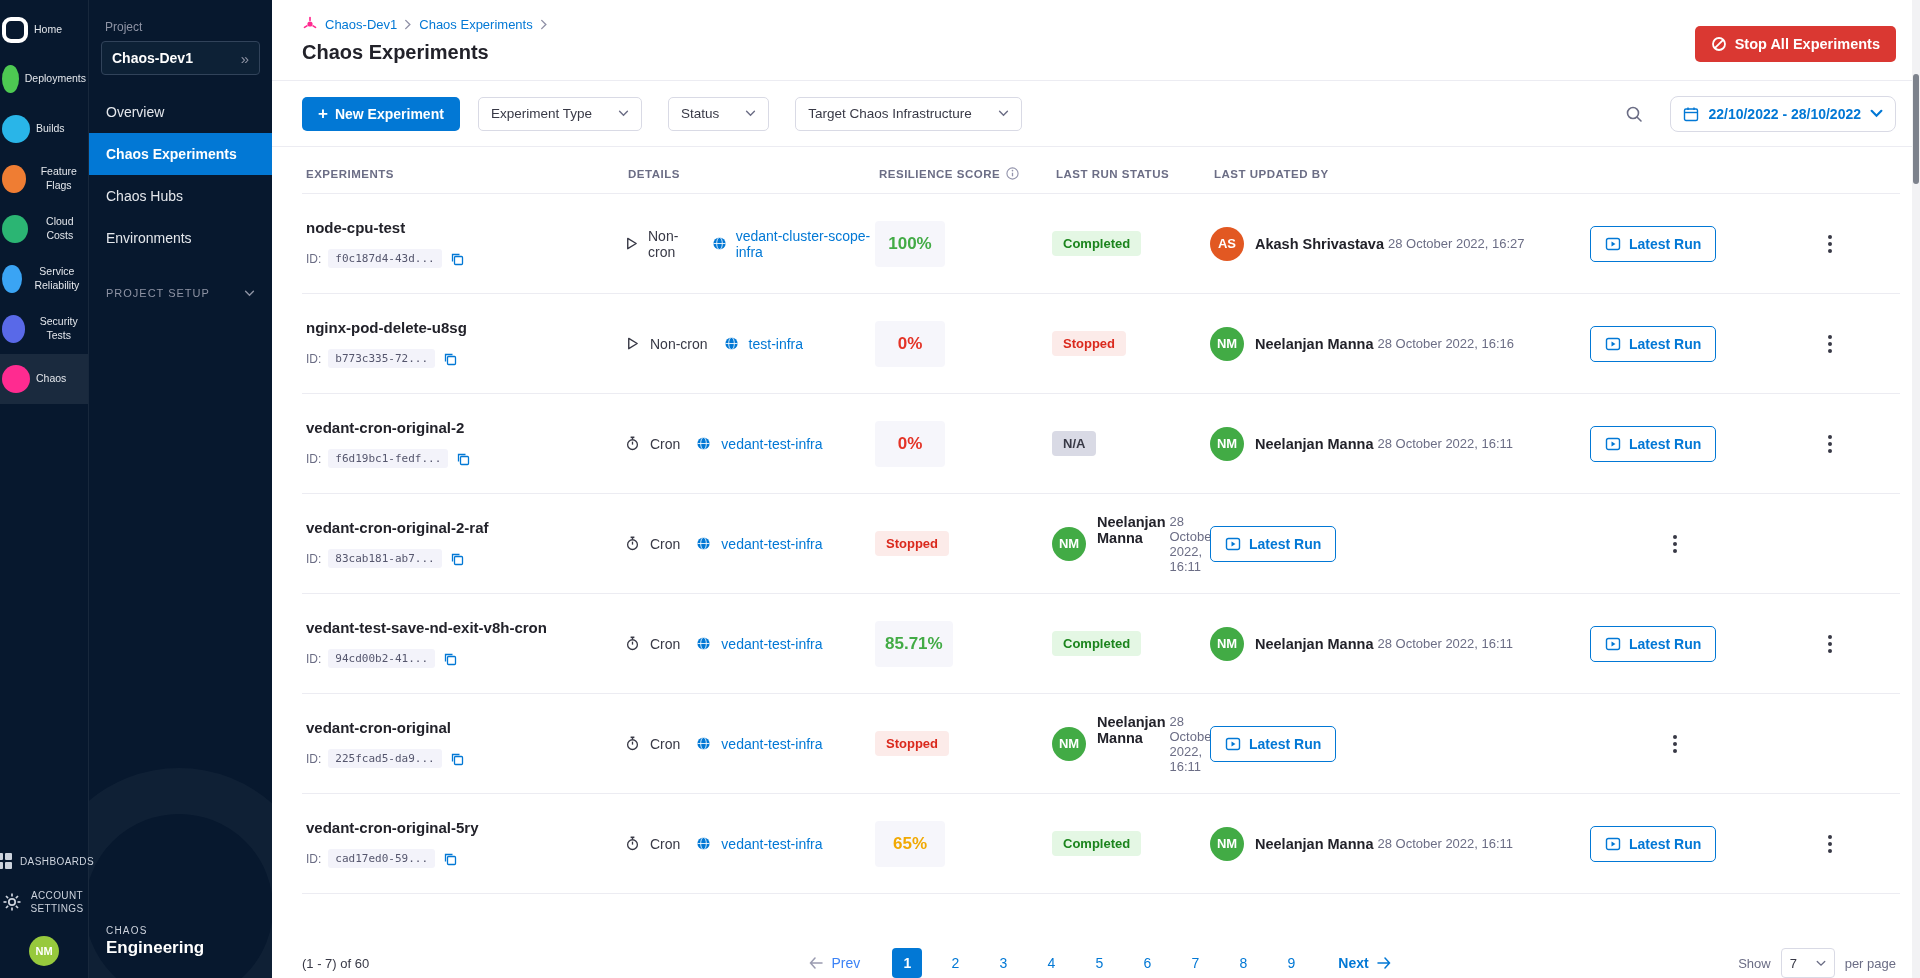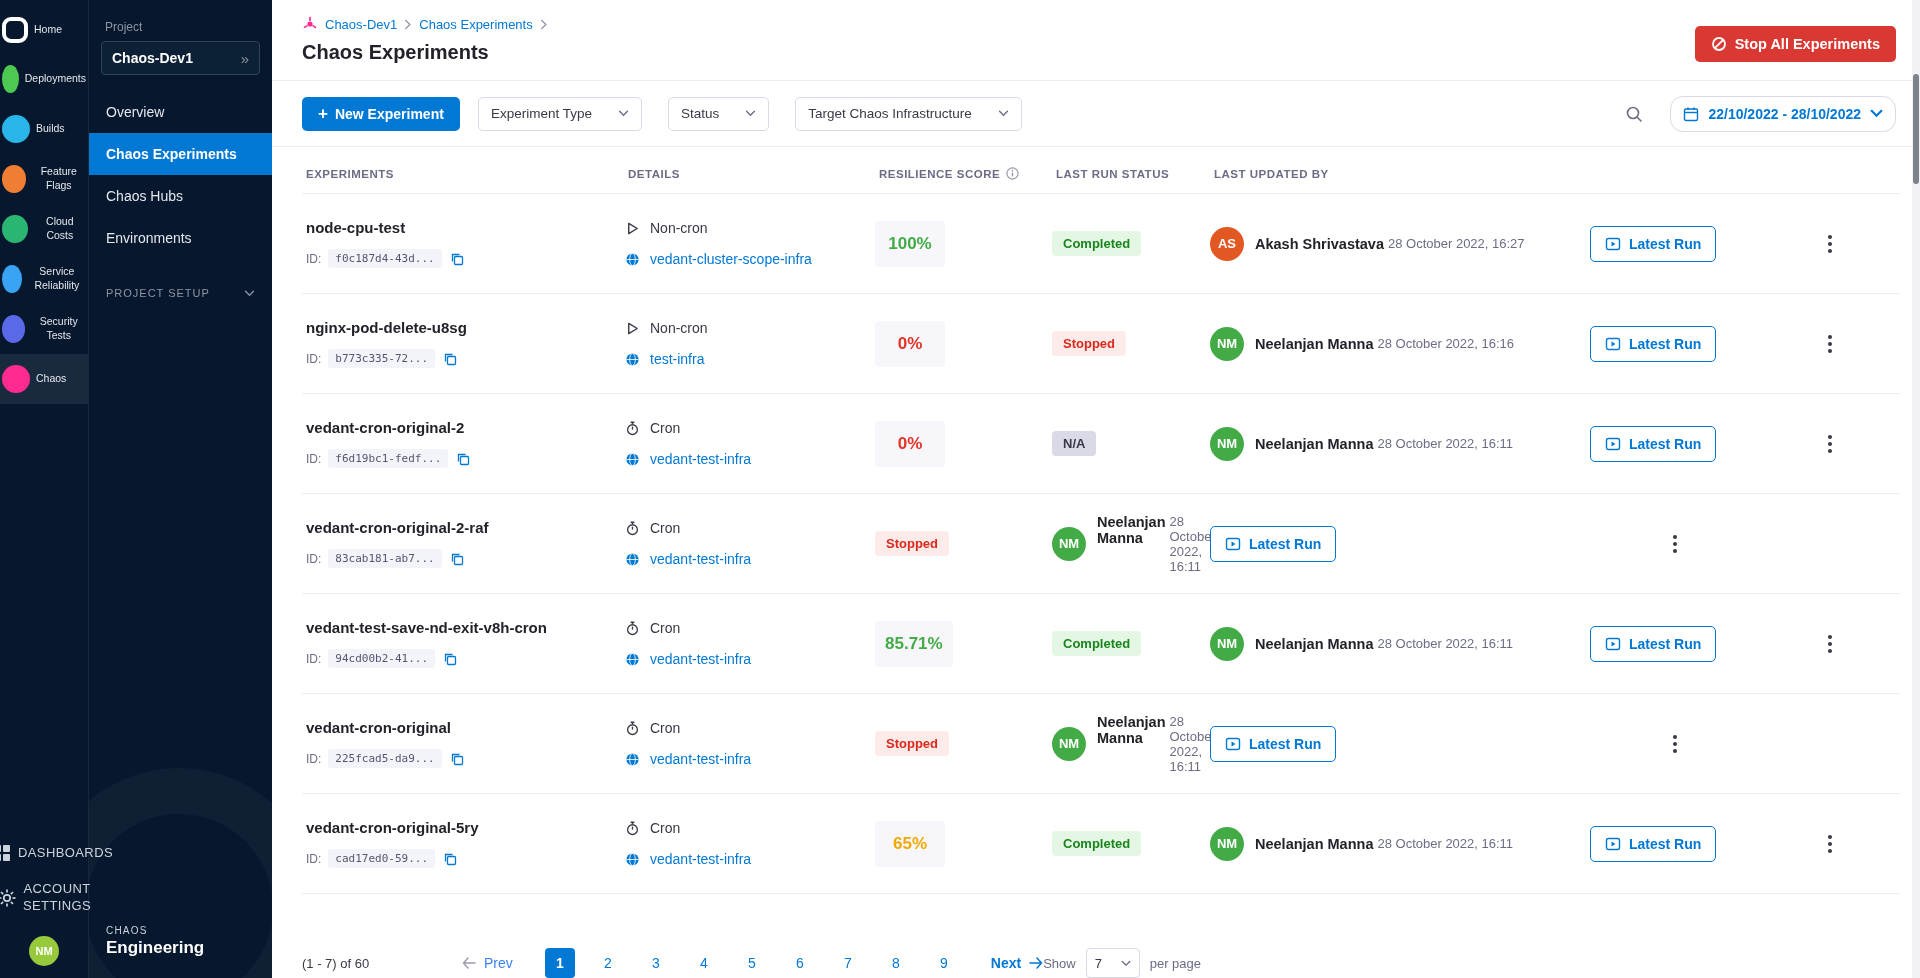--- a/index.html
+++ b/index.html
@@ -11,21 +11,21 @@
   
   .leftnav{width:88px;background:#07182e;flex-shrink:0;display:flex;flex-direction:column;padding-top:6px;position:relative;z-index:3}
   .ln-item{display:flex;align-items:center;gap:6px;padding:11px 2px;cursor:pointer}
   .ln-item.active{background:rgba(255,255,255,.08)}
   .ln-icon{width:28px;height:28px;border-radius:50%}
   .ln-icon.ring{border:4px solid #fff;border-radius:9px;background:transparent;width:26px;height:26px}
   .ln-label{font-size:10.5px;color:#e4e7ec;text-align:center;line-height:1.3;max-width:78px}
   .ln-bottom{margin-top:auto;display:flex;flex-direction:column;align-items:center;padding-bottom:12px}
   .ln-bottom .ln-item{padding:9px 2px}
   .ln-svg{display:flex;align-items:center;justify-content:center}
-  .ln-label.caps{font-size:13px;letter-spacing:.4px;color:#cdd3dd}
+  .ln-label.caps{font-size:10px;letter-spacing:.4px;color:#cdd3dd}
   .ln-avatar{width:30px;height:30px;border-radius:50%;background:#97c93d;color:#fff;font-size:11px;font-weight:bold;display:flex;align-items:center;justify-content:center;margin-top:12px;cursor:pointer}
 
   
   .sidebar{width:184px;background:#07182e;border-left:1px solid rgba(255,255,255,.07);color:#fff;flex-shrink:0;display:flex;flex-direction:column;position:relative;overflow:hidden;z-index:2}
   .project-label{color:#8e93a4;font-size:12px;padding:20px 16px 7px}
   .project-select{margin:0 12px 16px;background:#0d2136;border:1px solid #31435a;border-radius:4px;height:34px;display:flex;align-items:center;justify-content:space-between;padding:0 10px;font-size:14px;font-weight:bold;cursor:pointer}
   .dbl-chev{color:#8e93a4;font-size:15px;font-weight:normal}
   .side-item{padding:13px 17px;font-size:14px;color:#e4e7ec;cursor:pointer}
   .side-item.active{background:#0278d5;color:#fff;font-weight:bold}
   .project-setup{margin-top:16px;padding:12px 17px;font-size:11px;letter-spacing:1px;color:#8e93a4;display:flex;align-items:center;justify-content:space-between;cursor:pointer}
@@ -43,52 +43,52 @@
   .page-title{font-size:20px;font-weight:bold;color:#22222a}
   .stop-btn{position:absolute;top:26px;right:24px;height:36px;background:#da3832;color:#fff;border-radius:5px;padding:0 16px;font-size:14.5px;font-weight:bold;display:flex;align-items:center;gap:8px}
 
   .toolbar{height:66px;display:flex;align-items:center;gap:18px;padding:0 24px 0 30px;border-bottom:1px solid #ececf2}
   .btn-primary{height:34px;background:#0278d5;color:#fff;border-radius:5px;padding:0 16px;font-size:14px;font-weight:bold;display:flex;align-items:center;gap:7px}
   .btn-primary .plus{font-size:17px;font-weight:bold}
   .filters{display:flex;gap:26px}
   .filter-select{height:34px;border:1px solid #d9dae5;border-radius:5px;background:#fff;padding:0 12px;font-size:13.5px;color:#383946;display:flex;align-items:center;gap:26px;cursor:pointer}
   .spacer{flex:1}
   .search-btn{width:36px;height:36px;display:flex;align-items:center;justify-content:center}
-  .date-range{height:36px;border:1px solid #d9dae5;border-radius:13px;padding:0 12px;display:flex;align-items:center;gap:9px;color:#0278d5;font-size:14px;font-weight:bold;cursor:pointer}
+  .date-range{height:36px;border:1px solid #d9dae5;border-radius:8px;padding:0 12px;display:flex;align-items:center;gap:9px;color:#0278d5;font-size:14px;font-weight:bold;cursor:pointer}
 
   
   .table-wrap{flex:1;padding:0 20px 0 30px;overflow:hidden}
   .grid{display:grid;grid-template-columns:322px 251px 177px 158px 380px 170px 1fr}
   .table-header{padding:20px 0 13px;border-bottom:1px solid #ececf2}
   .th-cell{font-size:11.5px;font-weight:bold;color:#6b6d85;letter-spacing:.5px;display:flex;align-items:center;gap:6px;padding-left:4px}
   .t-row{align-items:center;height:100px;border-bottom:1px solid #ececf2}
   .c-exp{display:flex;flex-direction:column;gap:13px;padding-left:4px;padding-right:16px}
   .exp-name{font-size:15px;font-weight:bold;color:#22222a;cursor:pointer}
   .id-line{display:flex;align-items:center;gap:7px}
   .id-label{font-size:12px;color:#6b6d85}
   .id-chip{font-family:"DejaVu Sans Mono",monospace;font-size:11px;color:#55566d;background:#f3f3fa;padding:3px 7px;border-radius:3px}
   .copy-btn{display:flex;align-items:center;padding:1px}
-  .c-details{display:flex;flex-direction:column;gap:15px}
+  .c-details{display:flex;flex-direction:row;gap:15px}
   .d-line{display:flex;align-items:center;gap:9px;font-size:14px;color:#383946}
   .d-icon{display:flex;align-items:center;justify-content:center;width:17px}
   .infra-link{color:#0278d5;font-size:14px}
   .score-box{display:inline-flex;align-items:center;justify-content:center;min-width:70px;height:46px;padding:0 10px;background:#f6f6fb;border-radius:4px;font-size:17px;font-weight:bold;width:fit-content}
   .badge{display:inline-block;padding:5px 11px;border-radius:4px;font-size:13px;font-weight:bold}
   .c-user{display:flex;align-items:center;gap:11px}
   .avatar{width:34px;height:34px;border-radius:50%;color:#fff;font-weight:bold;font-size:13px;display:flex;align-items:center;justify-content:center;flex-shrink:0}
   .user-meta{display:flex;flex-direction:row;gap:4px}
   .user-name{font-size:14.5px;font-weight:bold;color:#22222a}
   .user-date{font-size:13px;color:#6b6d85}
   .latest-run{display:inline-flex;align-items:center;gap:8px;height:36px;padding:0 14px;border:1px solid #0278d5;border-radius:5px;color:#0278d5;font-size:14px;font-weight:bold;background:#fff}
   .c-menu{display:flex;justify-content:center}
   .kebab{display:flex;flex-direction:column;gap:3px;padding:6px;cursor:pointer}
   .kebab i{width:4px;height:4px;border-radius:50%;background:#383946}
 
   
-  .pagination{display:flex;align-items:center;padding:14px 24px 0 30px;font-size:13px;color:#383946;justify-content:flex-start}
+  .pagination{display:flex;align-items:center;padding:14px 24px 0 30px;font-size:13px;color:#383946;justify-content:space-between}
   .pg-summary{min-width:160px}
   .pager{display:flex;align-items:center;gap:18px}
   .pg-prev,.pg-next{display:flex;align-items:center;gap:8px;font-size:14px}
   .pg-prev{color:#3b82f6;margin-right:14px}
   .pg-next{color:#0278d5;margin-left:14px;font-weight:bold}
   .pg-num{width:30px;height:30px;border-radius:4px;color:#0278d5;font-size:14px;display:flex;align-items:center;justify-content:center}
   .pg-num.active{background:#0278d5;color:#fff;font-weight:bold}
   .pg-right{display:flex;align-items:center;gap:10px;color:#6b6d85}
   .pp-select{width:54px;height:30px;border:1px solid #d9dae5;border-radius:4px;display:flex;align-items:center;justify-content:space-between;padding:0 8px;color:#383946;cursor:pointer}
 

